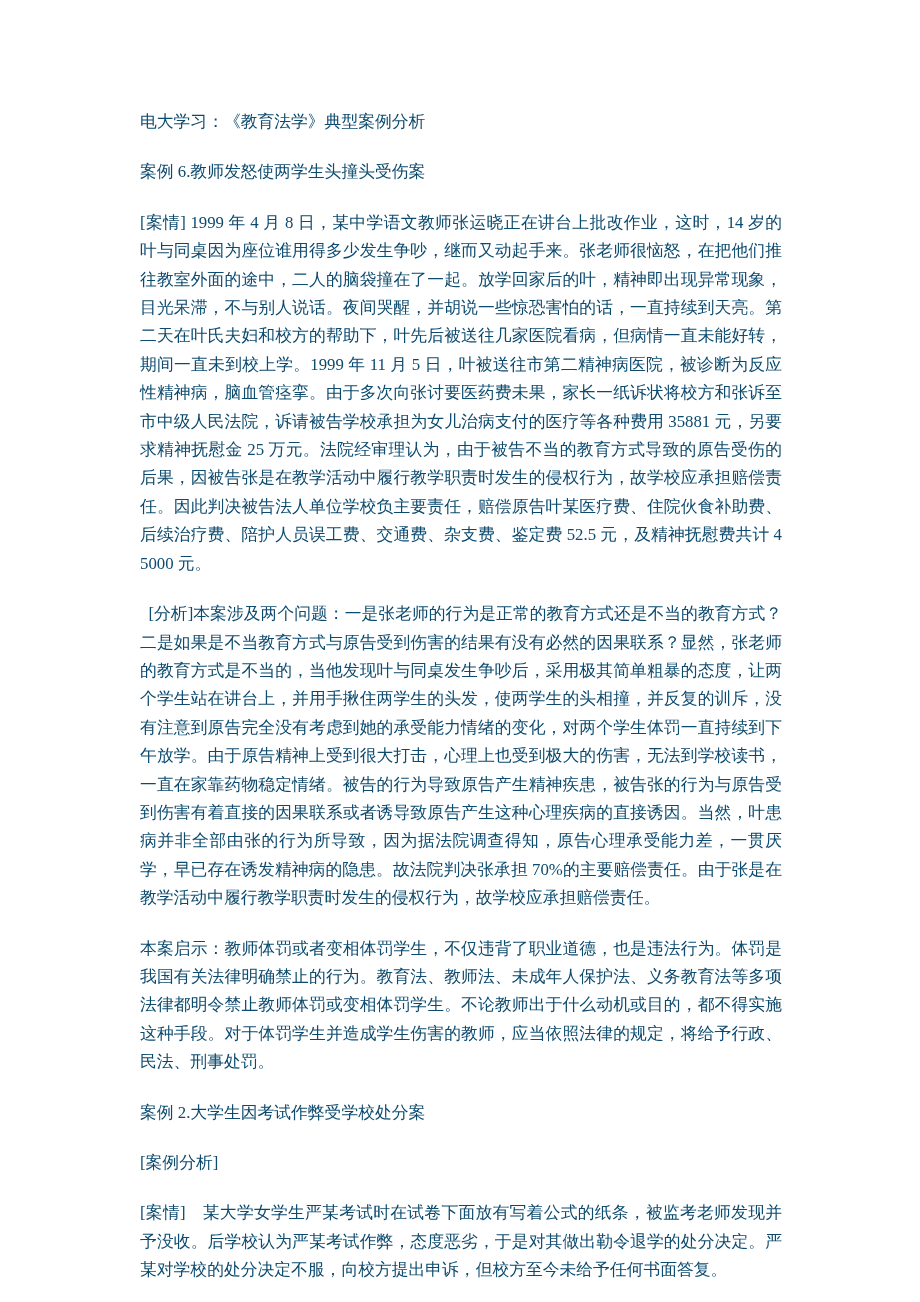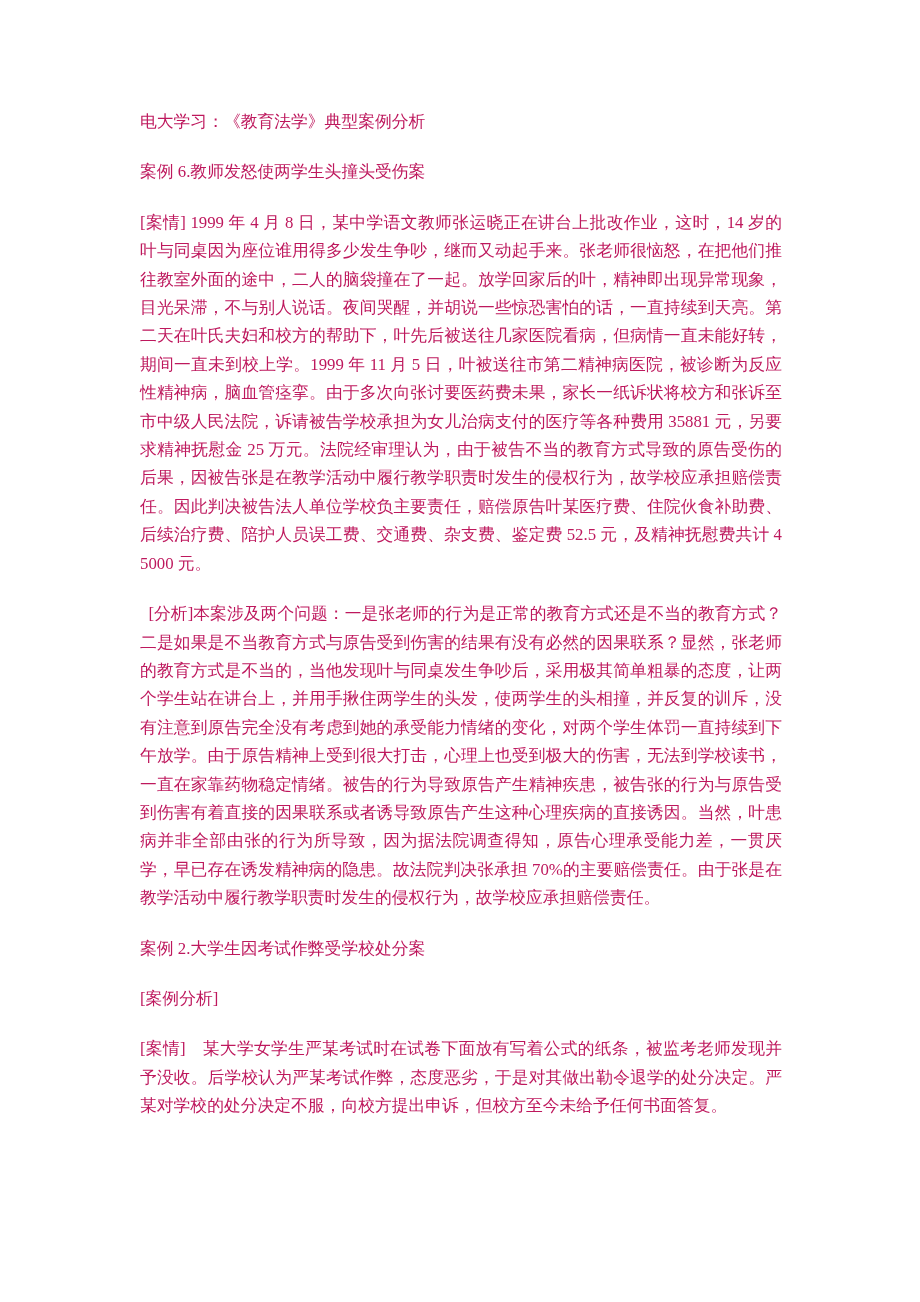--- a/index.html
+++ b/index.html
@@ -11,21 +11,21 @@
     position: relative;
     width: 920px;
     height: 1302px;
     margin: 0 auto;
     background: #ffffff;
     box-sizing: border-box;
     padding: 108px 138px 40px 140px;
     font-family: "Liberation Serif", "DejaVu Serif", serif;
     font-size: 16.8px;
     line-height: 28.4px;
-    color: #be185d;
+    color: #0c4a6e;
     overflow: hidden;
   }
   .para {
     margin: 0 0 22px 0;
     text-align: justify;
     text-justify: inter-ideograph;
     word-break: break-all;
   }
   .para.heading {
     text-align: left;
@@ -40,20 +40,21 @@
 <div class="page">
 
   <p class="para heading">电大学习：《教育法学》典型案例分析</p>
 
   <p class="para heading">案例 6.教师发怒使两学生头撞头受伤案</p>
 
   <p class="para">[案情] 1999 年 4 月 8 日，某中学语文教师张运晓正在讲台上批改作业，这时，14 岁的叶与同桌因为座位谁用得多少发生争吵，继而又动起手来。张老师很恼怒，在把他们推往教室外面的途中，二人的脑袋撞在了一起。放学回家后的叶，精神即出现异常现象，目光呆滞，不与别人说话。夜间哭醒，并胡说一些惊恐害怕的话，一直持续到天亮。第二天在叶氏夫妇和校方的帮助下，叶先后被送往几家医院看病，但病情一直未能好转，期间一直未到校上学。1999 年 11 月 5 日，叶被送往市第二精神病医院，被诊断为反应性精神病，脑血管痉挛。由于多次向张讨要医药费未果，家长一纸诉状将校方和张诉至市中级人民法院，诉请被告学校承担为女儿治病支付的医疗等各种费用 35881 元，另要求精神抚慰金 25 万元。法院经审理认为，由于被告不当的教育方式导致的原告受伤的后果，因被告张是在教学活动中履行教学职责时发生的侵权行为，故学校应承担赔偿责任。因此判决被告法人单位学校负主要责任，赔偿原告叶某医疗费、住院伙食补助费、后续治疗费、陪护人员误工费、交通费、杂支费、鉴定费 52.5 元，及精神抚慰费共计 45000 元。</p>
 
   <p class="para indent-half"> [分析]本案涉及两个问题：一是张老师的行为是正常的教育方式还是不当的教育方式？二是如果是不当教育方式与原告受到伤害的结果有没有必然的因果联系？显然，张老师的教育方式是不当的，当他发现叶与同桌发生争吵后，采用极其简单粗暴的态度，让两个学生站在讲台上，并用手揪住两学生的头发，使两学生的头相撞，并反复的训斥，没有注意到原告完全没有考虑到她的承受能力情绪的变化，对两个学生体罚一直持续到下午放学。由于原告精神上受到很大打击，心理上也受到极大的伤害，无法到学校读书，一直在家靠药物稳定情绪。被告的行为导致原告产生精神疾患，被告张的行为与原告受到伤害有着直接的因果联系或者诱导致原告产生这种心理疾病的直接诱因。当然，叶患病并非全部由张的行为所导致，因为据法院调查得知，原告心理承受能力差，一贯厌学，早已存在诱发精神病的隐患。故法院判决张承担 70%的主要赔偿责任。由于张是在教学活动中履行教学职责时发生的侵权行为，故学校应承担赔偿责任。</p>
 
+  <p class="para">本案启示：教师体罚或者变相体罚学生，不仅违背了职业道德，也是违法行为。体罚是我国有关法律明确禁止的行为。教育法、教师法、未成年人保护法、义务教育法等多项法律都明令禁止教师体罚或变相体罚学生。不论教师出于什么动机或目的，都不得实施这种手段。对于体罚学生并造成学生伤害的教师，应当依照法律的规定，将给予行政、民法、刑事处罚。</p>
 
   <p class="para heading">案例 2.大学生因考试作弊受学校处分案</p>
 
   <p class="para heading">[案例分析]</p>
 
   <p class="para">[案情]　某大学女学生严某考试时在试卷下面放有写着公式的纸条，被监考老师发现并予没收。后学校认为严某考试作弊，态度恶劣，于是对其做出勒令退学的处分决定。严某对学校的处分决定不服，向校方提出申诉，但校方至今未给予任何书面答复。</p>
 
 </div>
 
 </body></html>

